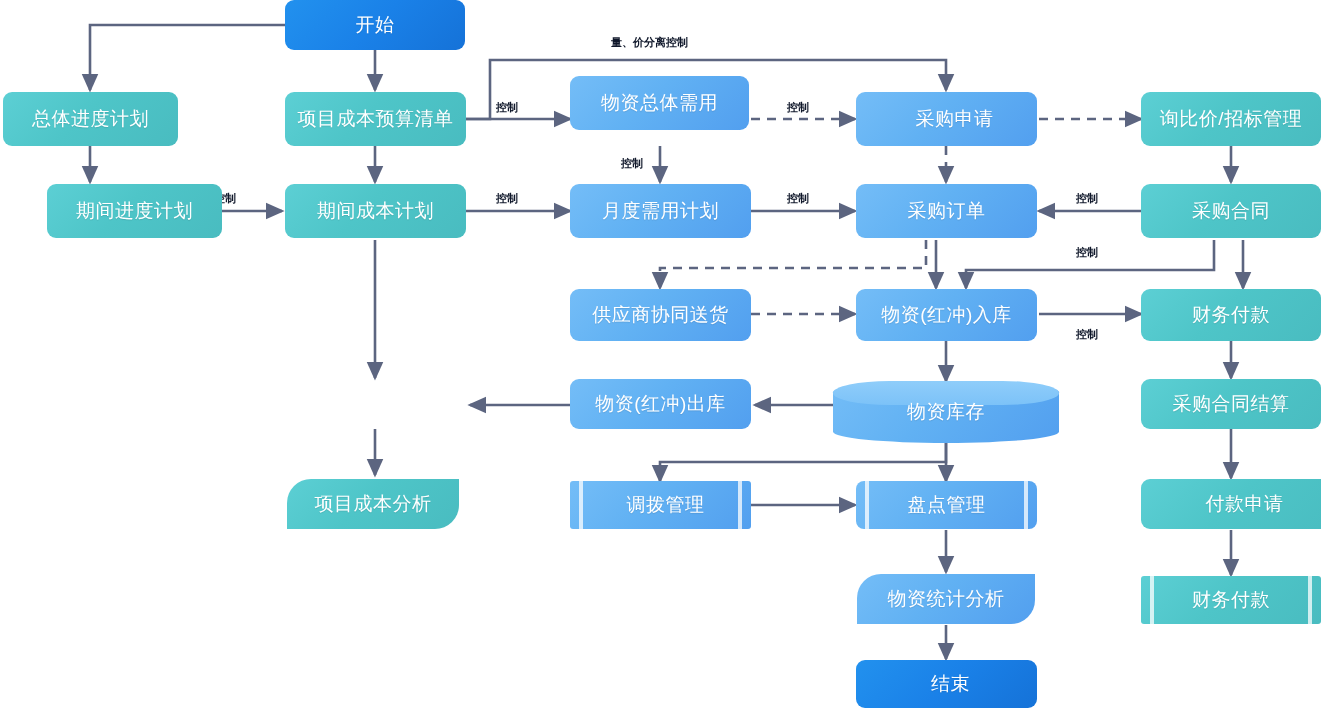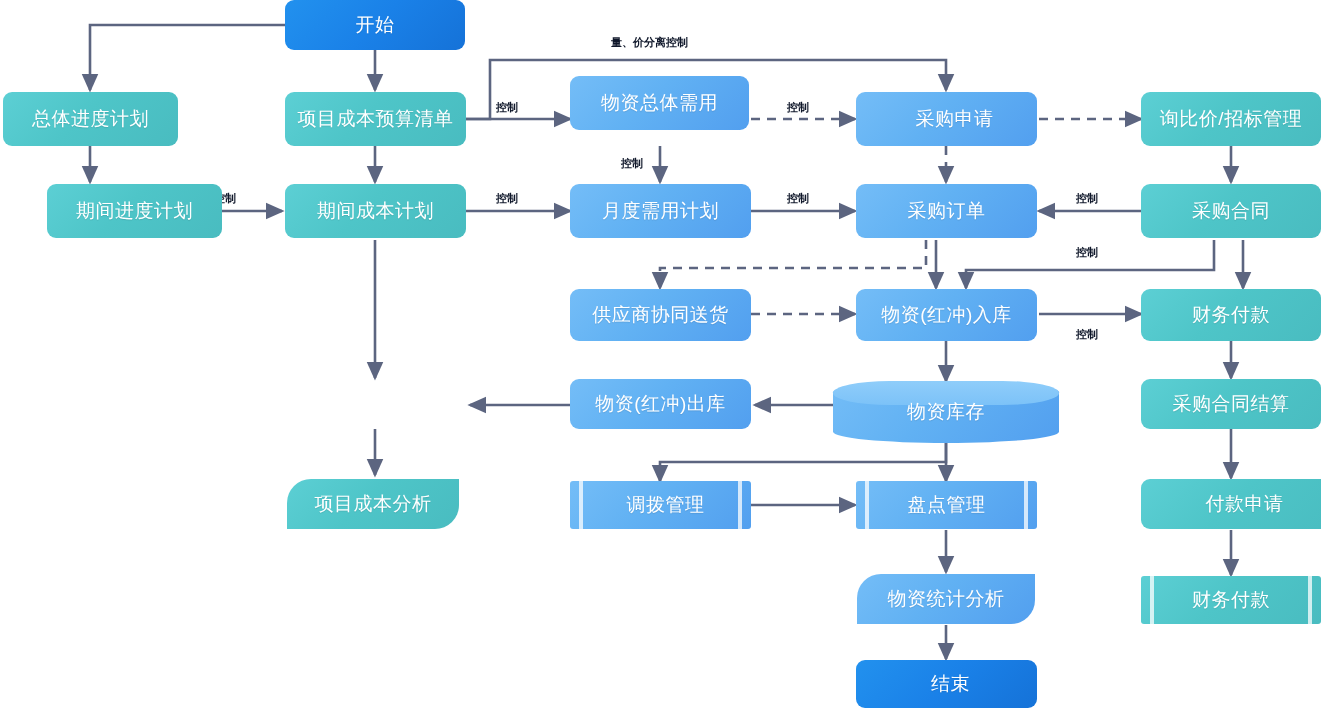--- a/index.html
+++ b/index.html
@@ -196,21 +196,21 @@
   <div class="node teal slant" style="left:287px;top:479px;width:172px;height:50px;">
     <span class="lbl">项目成本分析</span>
   </div>
 
   <div class="node blue predef" style="left:570px;top:481px;width:181px;height:48px;border-radius:3px;padding-left:10px;">
     <span class="bar l"></span>
     <span class="bar r"></span>
     <span class="lbl">调拨管理</span>
   </div>
 
-  <div class="node blue predef" style="left:856px;top:481px;width:181px;height:48px;border-radius:3px;">
+  <div class="node blue predef" style="left:856px;top:481px;width:181px;height:48px;border-radius:8px;">
     <span class="bar l"></span>
     <span class="bar r"></span>
     <span class="lbl">盘点管理</span>
   </div>
 
   <div class="node teal" style="left:1141px;top:479px;width:207px;height:50px;">
     <span class="lbl">付款申请</span>
   </div>
 
   <div class="node blue slant" style="left:857px;top:574px;width:178px;height:50px;">

